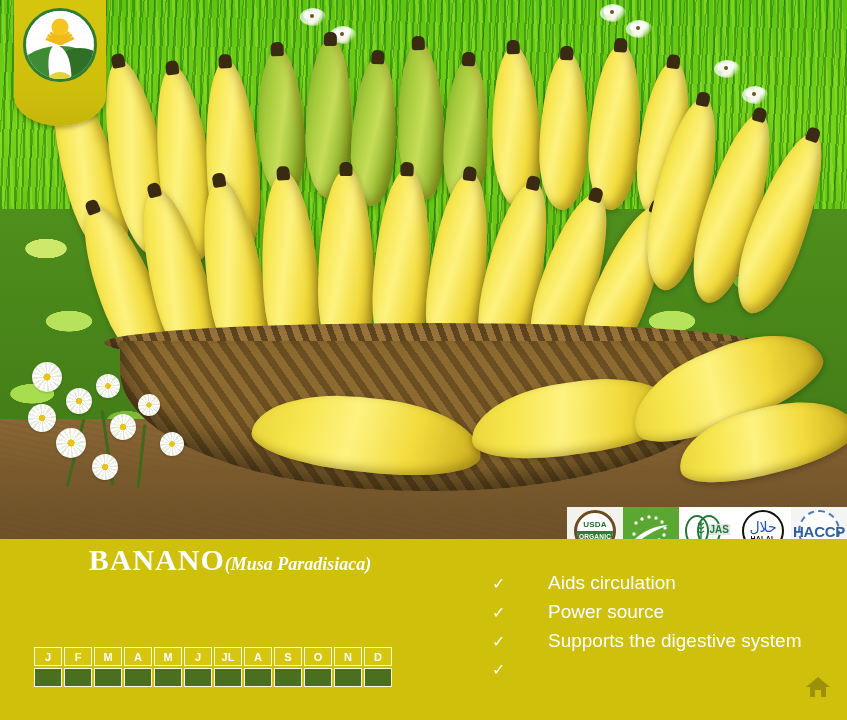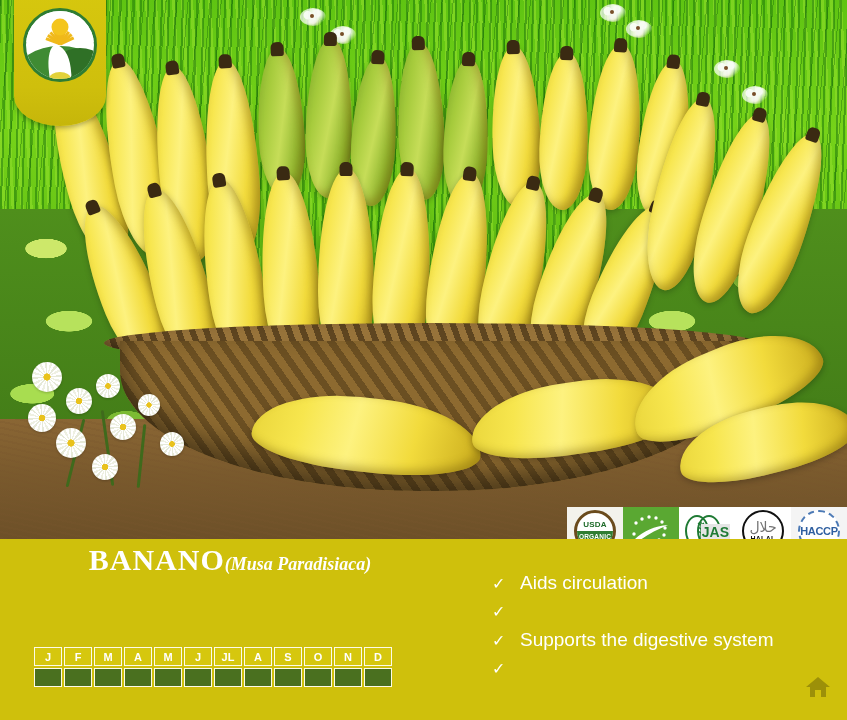--- a/index.html
+++ b/index.html
@@ -228,37 +228,37 @@
   }
 
   .eu-leaf { position:relative; width:46px; height:34px; }
 
   .jas-badge { position:relative; width:46px; height:38px; }
   .jas-ring {
     position:absolute; top:3px; width:24px; height:32px; border:2.5px solid #1f7a34; border-radius:50%;
   }
   .jas-ring.l { left:1px; } .jas-ring.r { left:13px; }
   .jas-text {
-    position:absolute; right:0px; top:12px; font-size:14px; font-weight:bold; color:#1f7a34;
+    position:absolute; right:0px; top:12px; font-size:10px; font-weight:bold; color:#1f7a34;
     background:#e5e5e5; padding:0 1px;
   }
   .jas-wheat { position:absolute; left:12px; top:8px; width:10px; height:22px; }
 
   .halal-badge {
     width:42px; height:42px; border-radius:50%; border:2.5px solid #111;
     display:flex; flex-direction:column; align-items:center; justify-content:center; background:#fff;
   }
-  .halal-ar { font-size:14px; color:#737373; line-height:1; font-family:"DejaVu Sans", sans-serif; }
+  .halal-ar { font-size:14px; color:#1d4ed8; line-height:1; font-family:"DejaVu Sans", sans-serif; }
   .halal-en { font-size:7px; font-weight:bold; color:#111; letter-spacing:.3px; margin-top:1px; }
 
   .haccp-badge {
     width:42px; height:42px; border-radius:50%; border:2px dashed #4b79b5;
     display:flex; align-items:center; justify-content:center; background:#fff;
   }
-  .haccp-text { font-size:11px; font-weight:bold; color:#2f5fa0; letter-spacing:-.3px; }
+  .haccp-text { font-size:15px; font-weight:bold; color:#2f5fa0; letter-spacing:-.3px; }
 
   
   .panel {
     position: absolute; left: 0; top: 539px; width: 847px; height: 181px;
     background: #cfc00c;
   }
   .title-row {
     position:absolute; left:0; top:4px; width:460px;
     text-align:center; white-space:nowrap;
   }
@@ -288,21 +288,21 @@
     width:28px; height:19px; background:#cfc00c; border:1px solid #fdfbe8;
   }
   .months td.on { background:#4a701f; }
 
   .benefits {
     position:absolute; left:492px; top:30px;
     color:#ffffff;
   }
   .benefit { display:flex; align-items:baseline; gap:16px; line-height:28px; }
   .check { font-size:16px; color:#ffffff; width:12px; }
-  .benefit-text { font-size:19px; }
+  .benefit-text { font-size:19px;margin-left:28px; }
 
   .home-icon {
     position:absolute; right:16px; bottom:22px;
     width:26px; height:22px;
   }
 </style>
 </head>
 <body>
 
 <div class="page">
@@ -564,20 +564,21 @@
         </tbody>
     </table>
 
     <div class="benefits" id="benefits-list">
         <div class="benefit">
           <span class="check">✓</span>
           <span class="benefit-text">Aids circulation</span>
         </div>
         <div class="benefit">
           <span class="check">✓</span>
+          <span class="benefit-text">Power source</span>
         </div>
         <div class="benefit">
           <span class="check">✓</span>
           <span class="benefit-text">Supports the digestive system</span>
         </div>
         <div class="benefit">
           <span class="check">✓</span>
         </div>
       </div>
 

